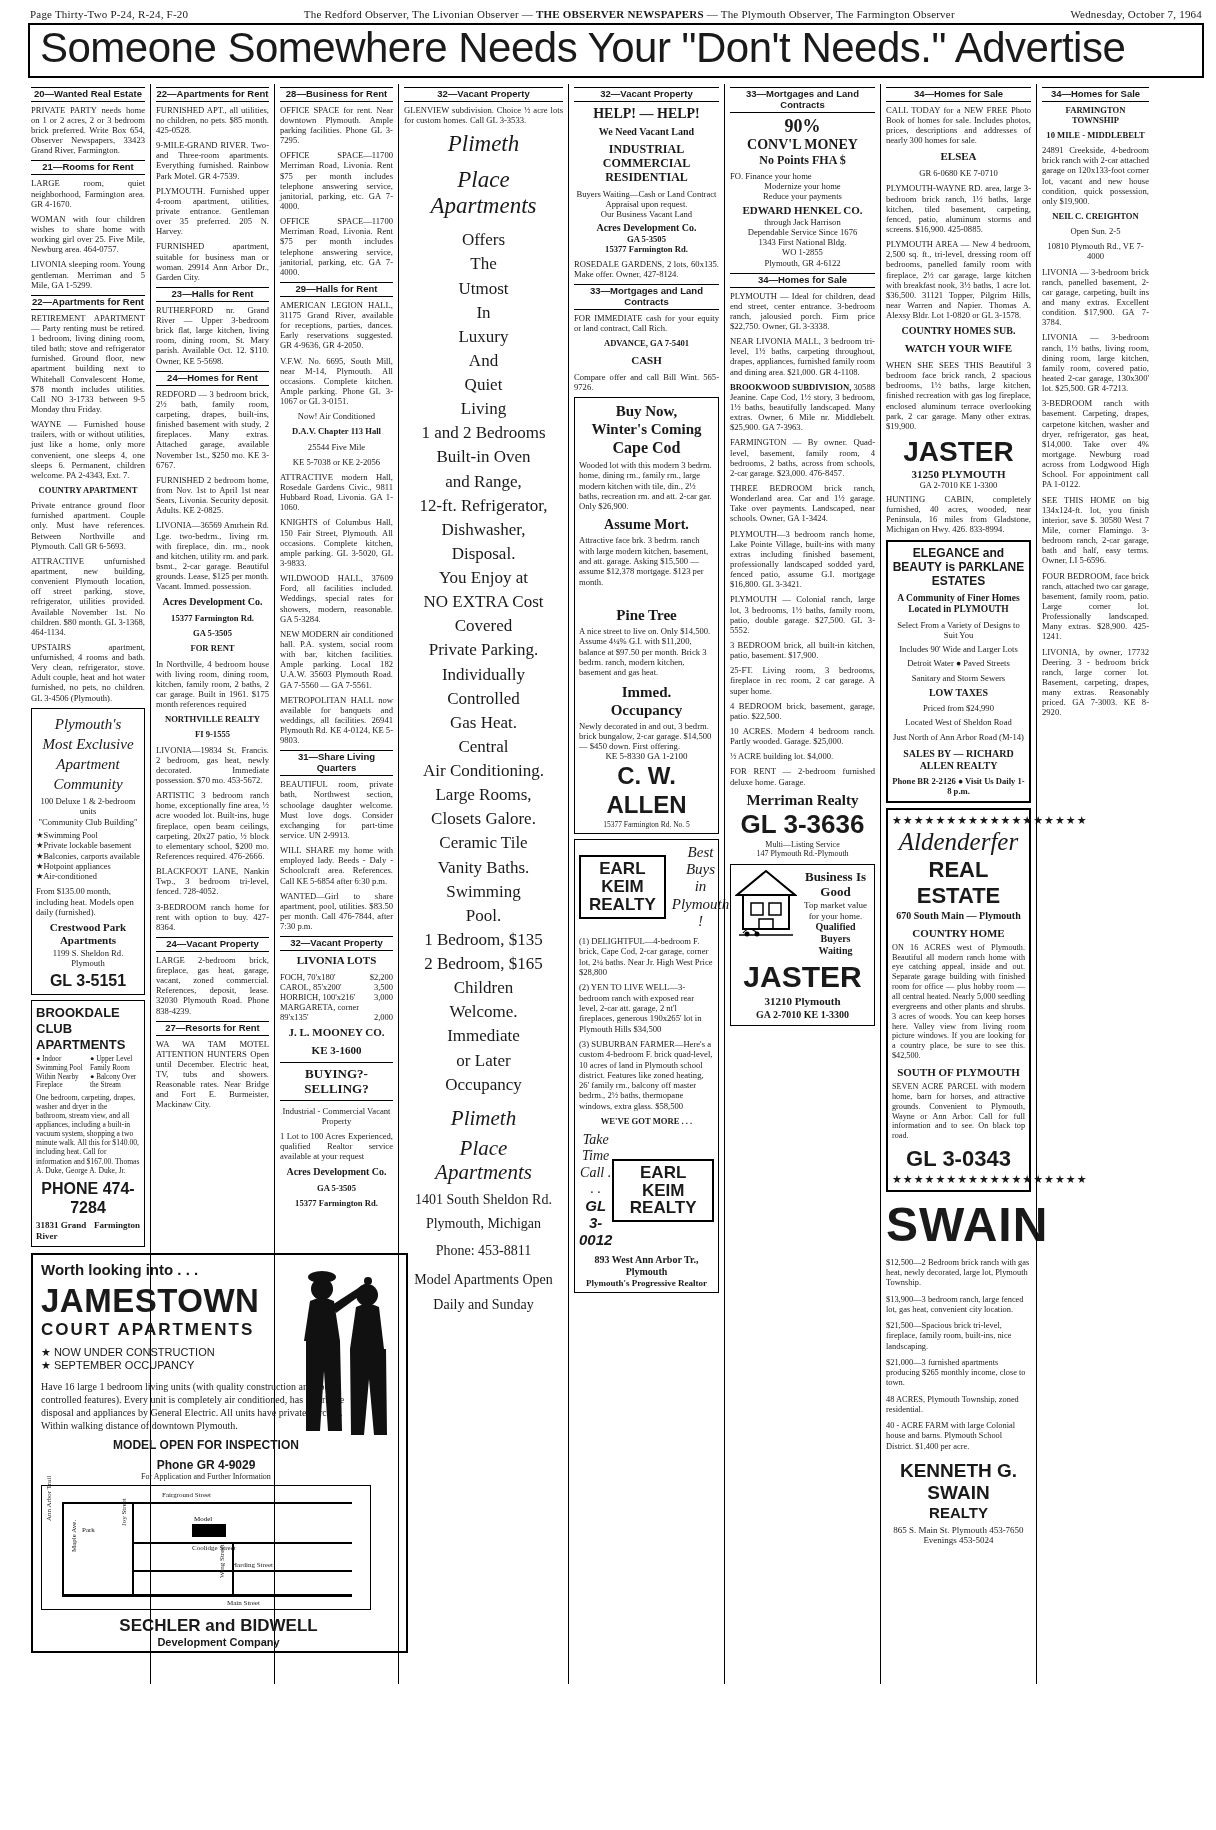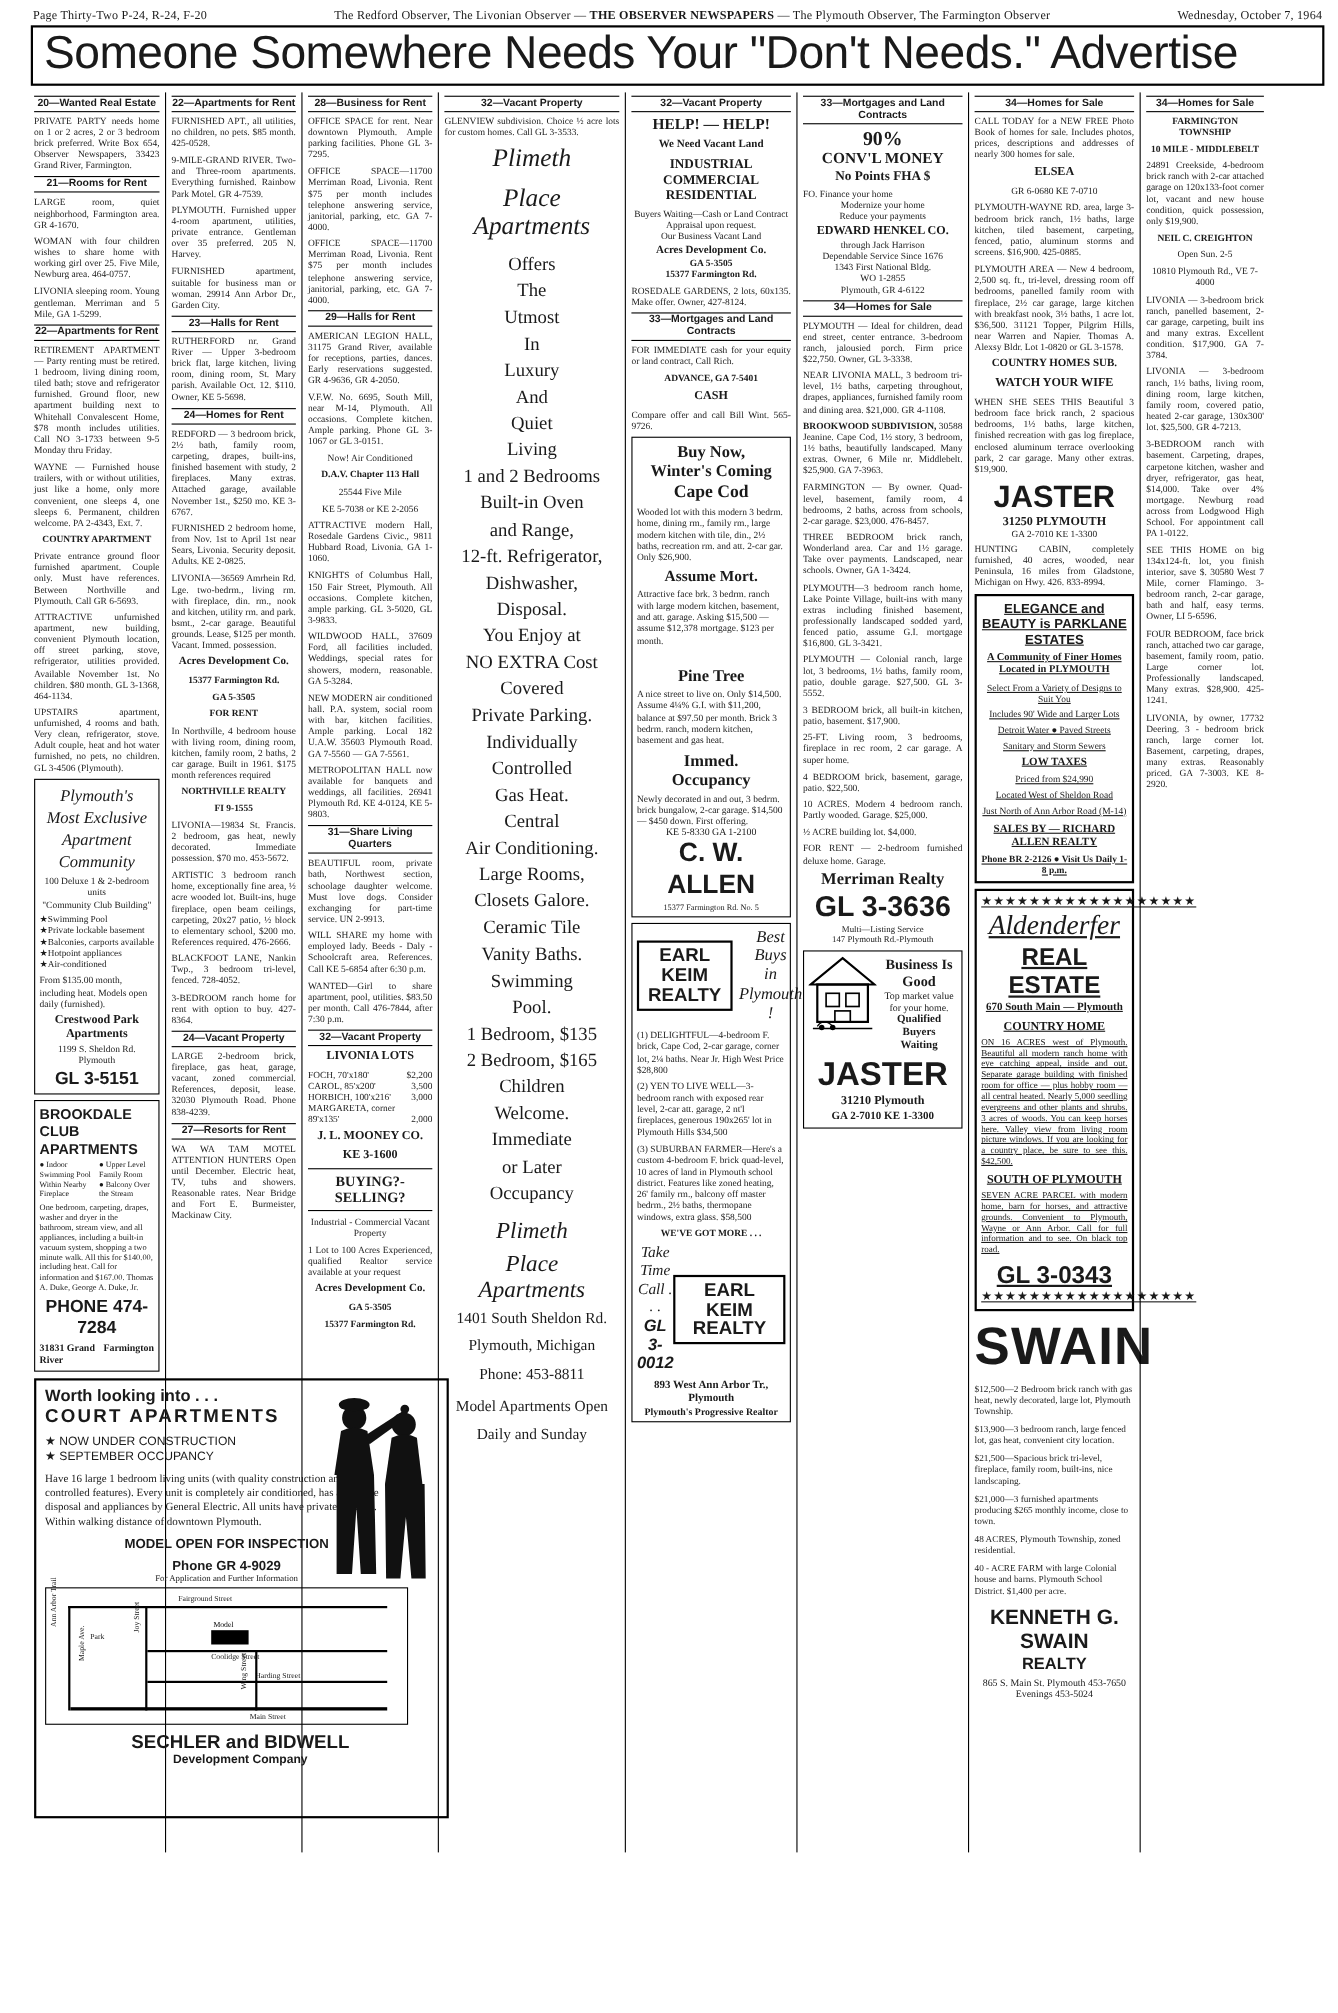--- a/index.html
+++ b/index.html
@@ -76,21 +76,21 @@
   .ad b { font-weight:bold; }
 
   
   .box {
     border:1px solid #000;
     padding:4px;
     margin:5px 0;
     font-size:8.6px;
     line-height:1.2;
   }
-  .box.thick { border-width:2px;text-decoration:underline; }
+  .box.thick { border-width:2px; }
   .box .t {
     font-weight:bold;
     font-family:"Liberation Sans", sans-serif;
   }
   .cen { text-align:center; }
   .b { font-weight:bold; }
 
   
   .plimeth {
     text-align:center;
@@ -233,20 +233,21 @@
         <div style="font-size:7.6px;line-height:1.2">One bedroom, carpeting, drapes, washer and dryer in the bathroom, stream view, and all appliances, including a built-in vacuum system, shopping a two minute walk. All this for $140.00, including heat. Call for information and $167.00. Thomas A. Duke, George A. Duke, Jr.</div>
         <div class="phonebig" style="margin-top:4px">PHONE 474-7284</div>
         <div style="display:flex;justify-content:space-between;font-size:9px;font-weight:bold;margin-top:3px">
           <span>31831 Grand River</span>
           <span>Farmington</span>
         </div>
       </div>
 
       <div class="jamestown" style="width:377px;">
         <div class="wl">Worth looking into . . .</div>
+        <div class="nm" style="margin-top:4px">JAMESTOWN</div>
         <div class="nm2">COURT APARTMENTS</div>
         <div class="bul" style="margin-top:6px">★ NOW UNDER CONSTRUCTION</div>
         <div class="bul">★ SEPTEMBER OCCUPANCY</div>
         <div class="body">Have 16 large 1 bedroom living units (with quality construction and sound controlled features). Every unit is completely air conditioned, has a garbage disposal and appliances by General Electric. All units have private porches. Within walking distance of downtown Plymouth.</div>
         <div class="mo" style="width:330px">MODEL OPEN FOR INSPECTION</div>
         <div class="mo" style="width:330px">Phone GR 4-9029</div>
         <div class="cen" style="width:330px;font-size:8px">For Application and Further Information</div>
 
         <div class="map">
           <div class="road" style="left:20px;top:16px;width:290px;height:2px"></div>

